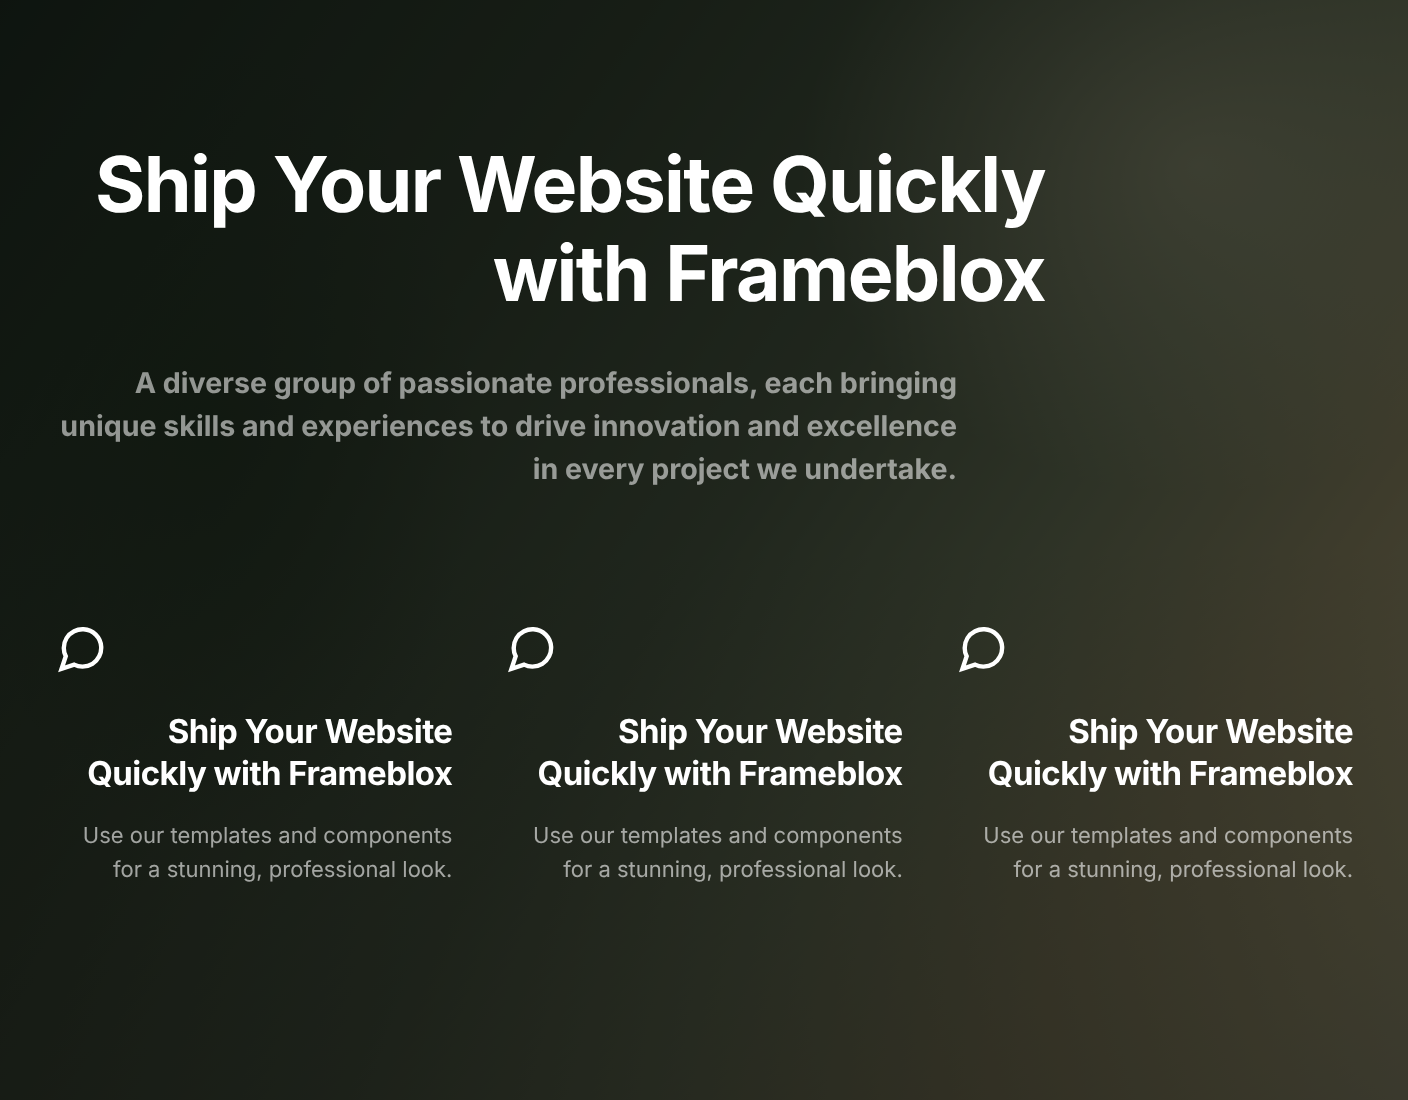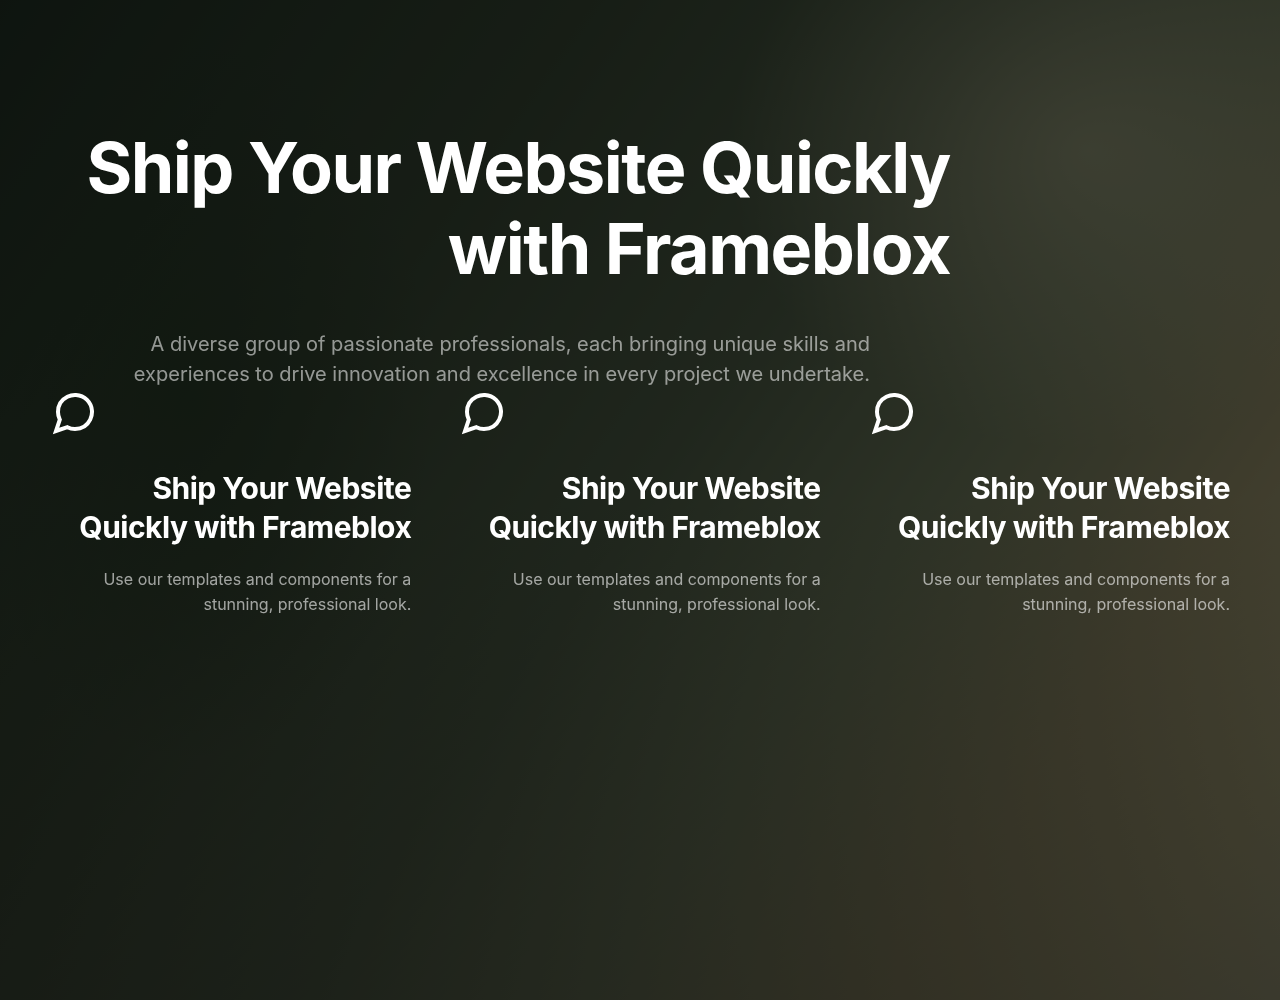--- a/index.html
+++ b/index.html
@@ -63,24 +63,25 @@
       font-size: 70px;
       font-weight: 700;
       line-height: 1.15;
       letter-spacing: -1.5px;
       margin-bottom: 40px;
       max-width: 900px;
     }
     
     .hero-subtitle {
       color: rgba(255, 255, 255, 0.55);
-      font-size: 20px;
-      font-weight: 400;
+      font-size: 26px;
+      font-weight: 700;
       line-height: 1.5;
       max-width: 820px;
+      margin-bottom: 120px;
     }
     
     .features {
       display: grid;
       grid-template-columns: repeat(3, 1fr);
       gap: 48px;
     }
     
     .feature {
       display: flex;
@@ -106,21 +107,21 @@
       color: #ffffff;
       font-size: 30px;
       font-weight: 700;
       line-height: 1.3;
       letter-spacing: -0.5px;
       margin-bottom: 20px;
     }
     
     .feature-desc {
       color: rgba(255, 255, 255, 0.6);
-      font-size: 16px;
+      font-size: 20px;
       font-weight: 400;
       line-height: 1.55;
     }
   </style>
 </head>
 <body>
 
 <div class="hero">
   <div class="overlay"></div>
   <div class="content">

